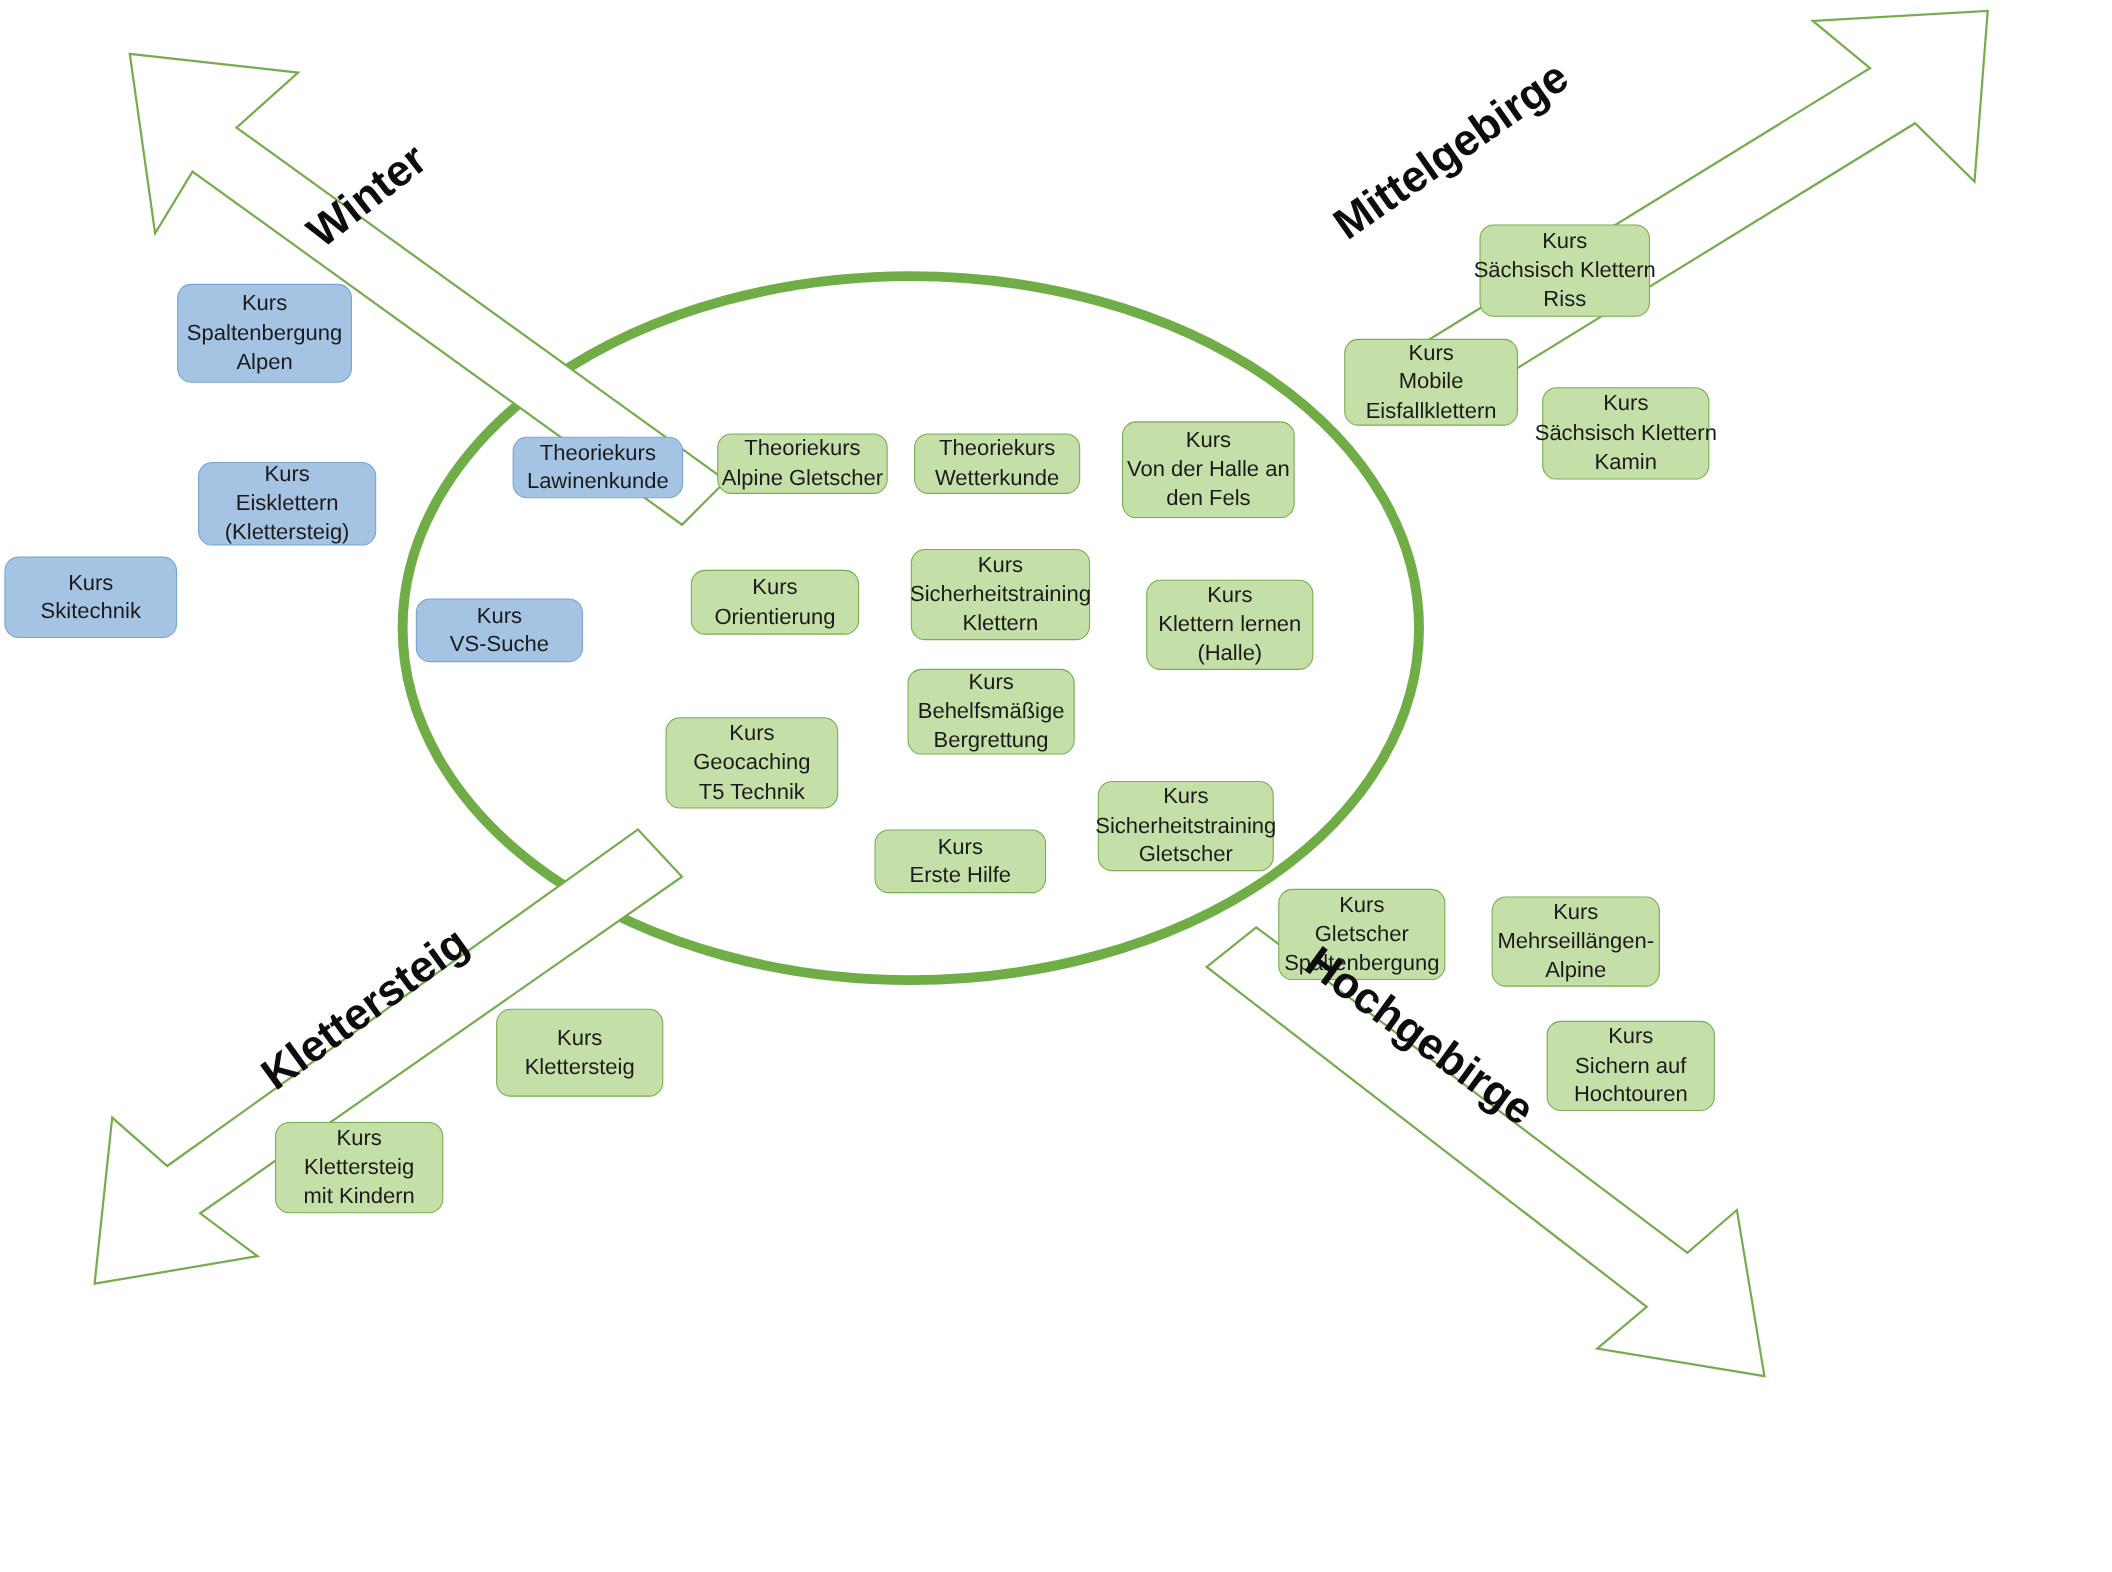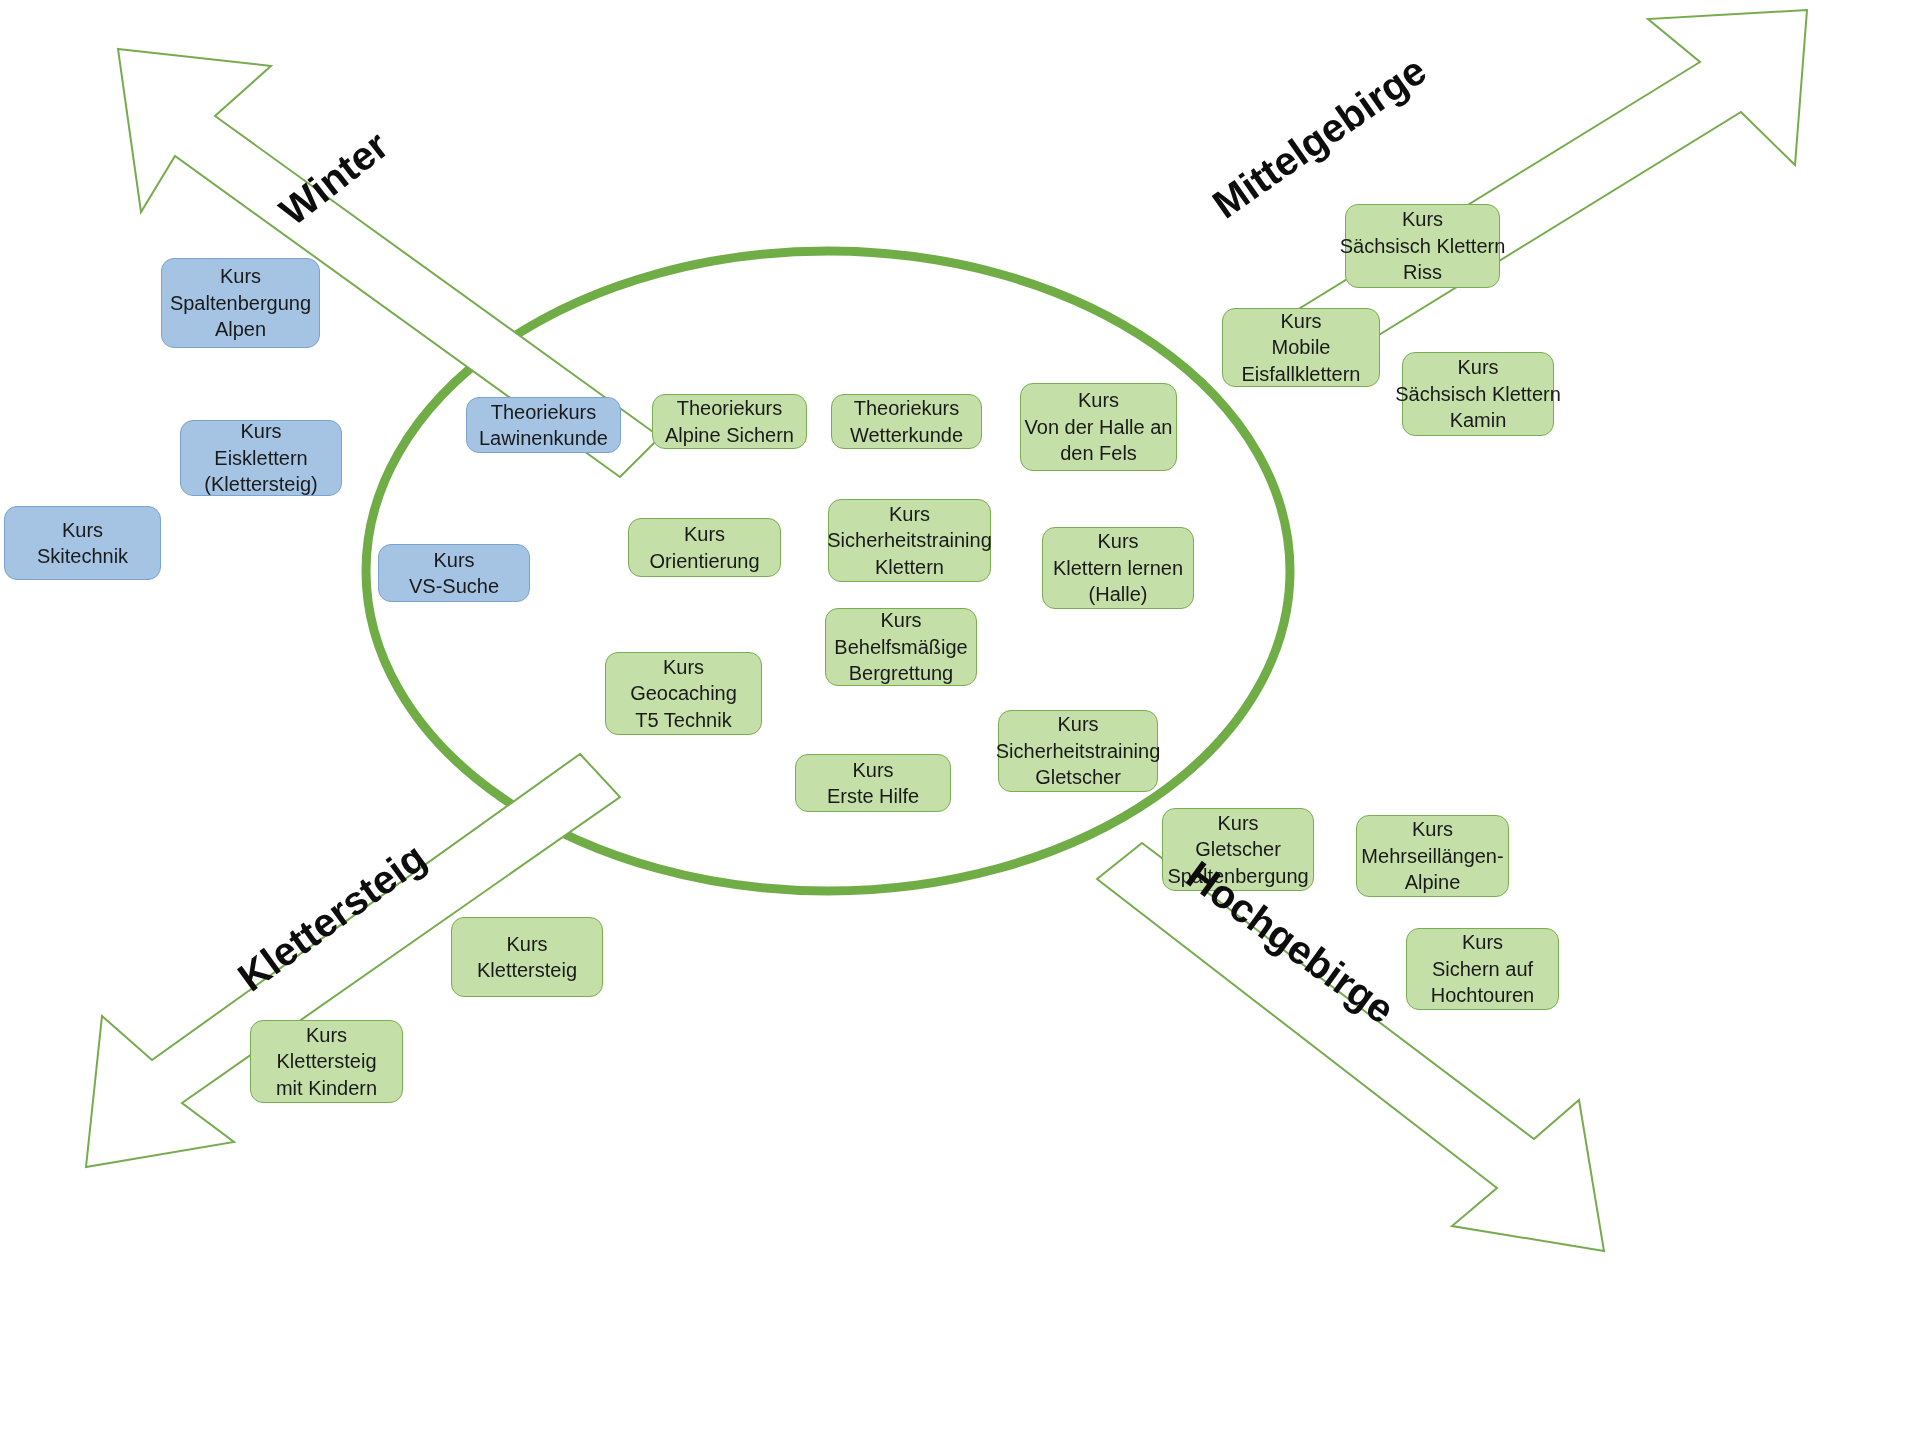--- a/index.html
+++ b/index.html
@@ -111,21 +111,21 @@
       <div class="node blue" style="left: 378px; top: 544px; width: 152px; height: 58px;">
         <span>Kurs</span>
         <span>VS-Suche</span>
       </div>
       <div class="node blue" style="left: 466px; top: 397px; width: 155px; height: 56px;">
         <span>Theoriekurs</span>
         <span>Lawinenkunde</span>
       </div>
       <div class="node green" style="left: 652px; top: 394px; width: 155px; height: 55px;">
         <span>Theoriekurs</span>
-        <span>Alpine Sichern</span>
+        <span>Alpine Gletscher</span>
       </div>
       <div class="node green" style="left: 831px; top: 394px; width: 151px; height: 55px;">
         <span>Theoriekurs</span>
         <span>Wetterkunde</span>
       </div>
       <div class="node green" style="left: 1020px; top: 383px; width: 157px; height: 88px;">
         <span>Kurs</span>
         <span>Von der Halle an</span>
         <span>den Fels</span>
       </div>

